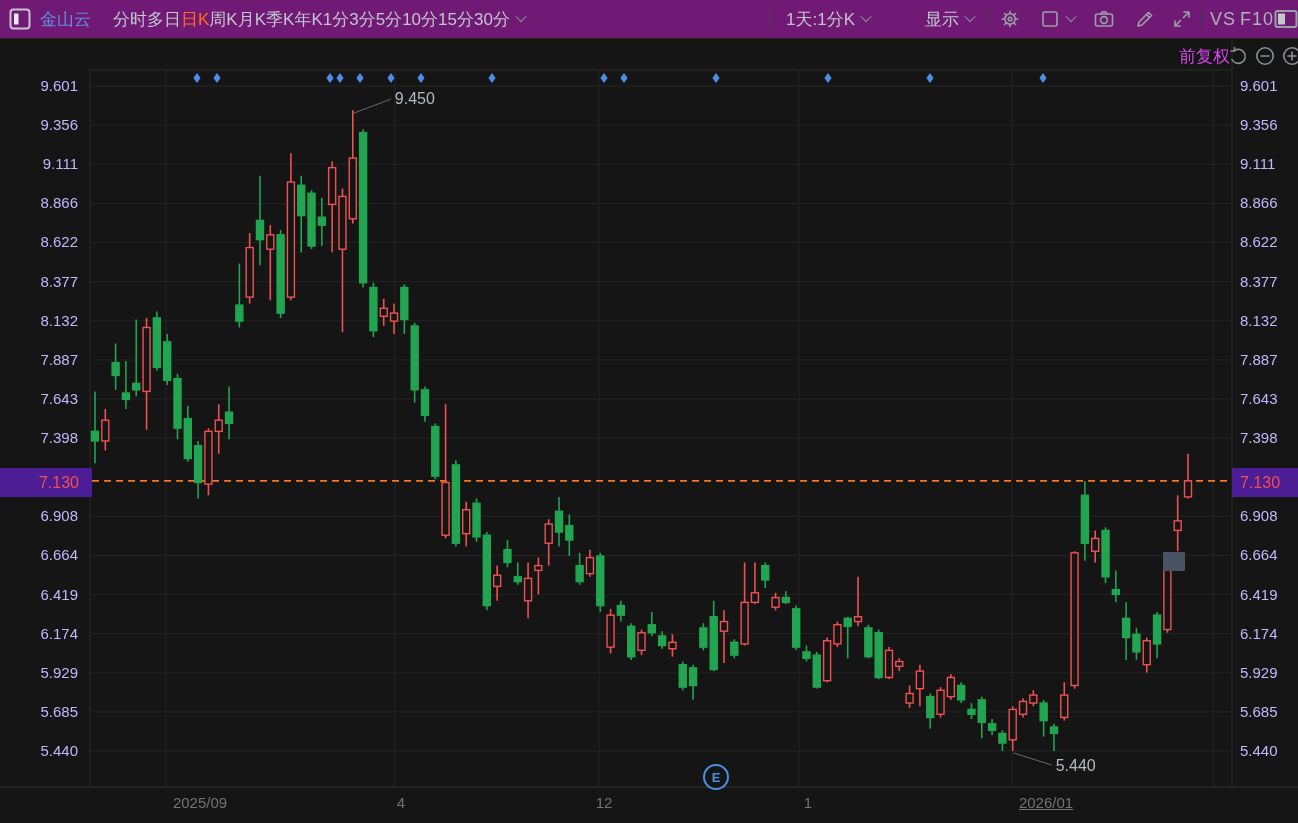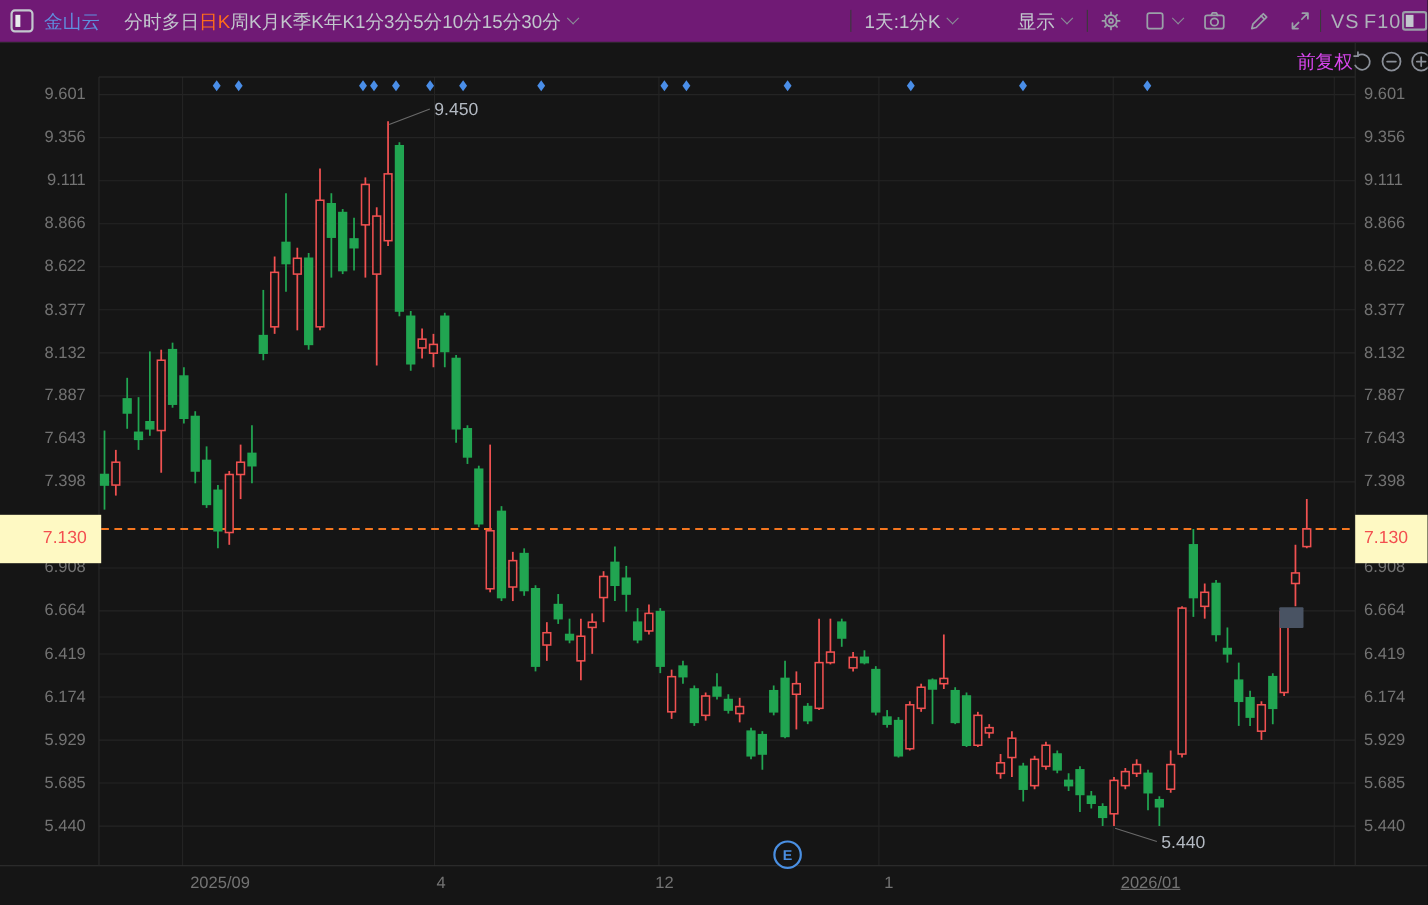--- a/index.html
+++ b/index.html
@@ -17,25 +17,25 @@
         transform:rotate(45deg) translate(-1px,-1px);margin-left:7px;margin-top:-3px;display:inline-block;}
   .tb-icon{position:absolute;top:7px;width:24px;height:24px;display:flex;align-items:center;justify-content:center;}
   .tb-icon svg{stroke:#9aa0a8;fill:none;stroke-width:1.6;stroke-linecap:round;stroke-linejoin:round;}
   .vslbl{font-size:18px;color:#aeb3ba;letter-spacing:1px;}
   
   .adjust{position:absolute;left:1150px;top:44px;width:80px;height:24px;color:#d946ef;font-size:17px;
           display:flex;align-items:center;justify-content:flex-end;z-index:4;}
   .zoombtn{position:absolute;top:45px;width:22px;height:22px;z-index:4;}
   .zoombtn svg{stroke:#8a8f98;fill:none;stroke-width:1.6;stroke-linecap:round;}
   
-  .ylab{position:absolute;font-size:15px;color:#737373;height:18px;line-height:18px;z-index:2;}
+  .ylab{position:absolute;font-size:15px;color:#c4b5fd;height:18px;line-height:18px;z-index:2;}
   .ylab.left{left:0;width:78px;text-align:right;}
   .ylab.right{left:1240px;width:58px;text-align:left;}
   .xlab{position:absolute;top:794px;font-size:15px;color:#737373;transform:translateX(-50%);z-index:2;}
-  .price-badge{position:absolute;top:468px;height:44px;background:#fef9c3;color:#f34f4f;font-size:16px;
+  .price-badge{position:absolute;top:468px;height:29px;background:#4c1d95;color:#f34f4f;font-size:16px;
                display:flex;align-items:center;z-index:3;}
   .price-badge.left{left:0;width:92px;justify-content:flex-end;padding-right:13px;box-sizing:border-box;}
   .price-badge.right{left:1232px;width:66px;justify-content:flex-start;padding-left:8px;box-sizing:border-box;}
   
   .emarker{position:absolute;width:22px;height:22px;border:2px solid #4a8fe2;border-radius:50%;
            color:#4a8fe2;font-size:13px;font-weight:bold;display:flex;align-items:center;justify-content:center;
            background:#151515;z-index:3;}
   #chart-svg{position:absolute;left:0;top:0;z-index:1;}
 </style>
 </head>

